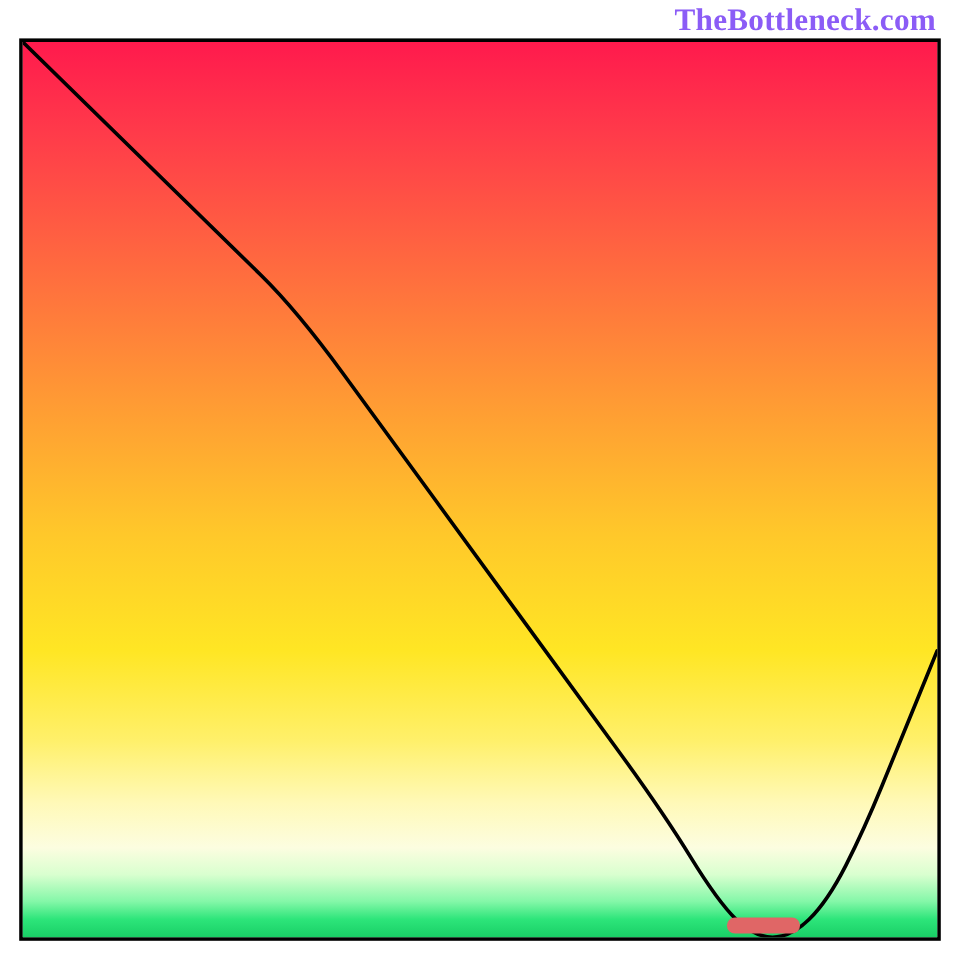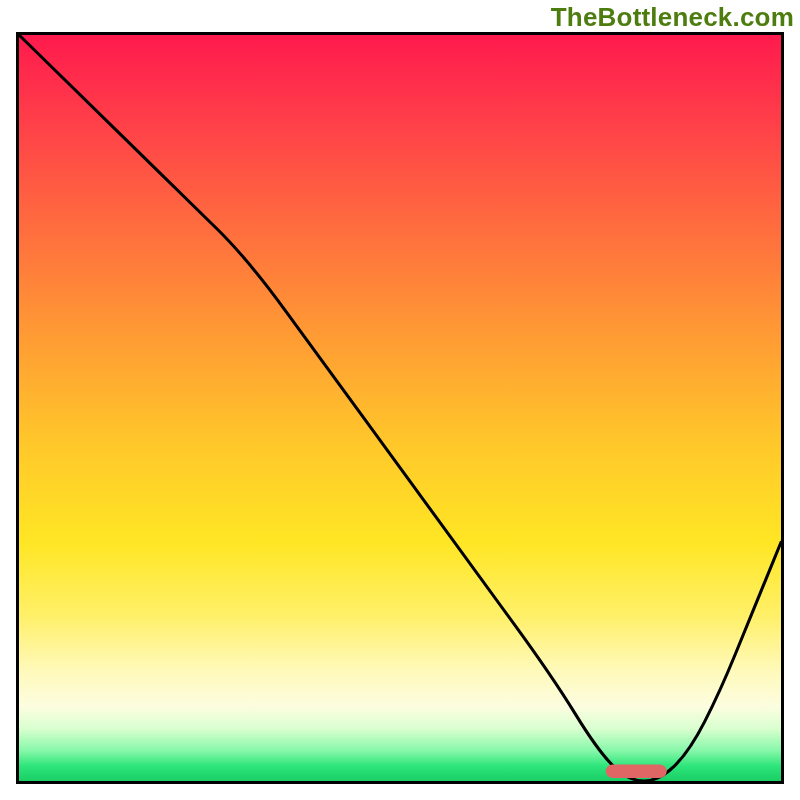--- a/index.html
+++ b/index.html
@@ -11,26 +11,27 @@
     font-family: Arial, Helvetica, sans-serif;
   }
   .frame {
     position: relative;
     width: 800px;
     height: 800px;
   }
   .watermark {
     position: absolute;
     top: 2px;
-    right: 6px;
+    right: 20px;
     font-size: 26px;
     font-weight: 600;
-    color: #4d7c0f;
+    color: #8b5cf6;
     letter-spacing: 0.2px;
     white-space: nowrap;
+    font-family: Liberation Serif, serif;
   }
   .plot-border {
     position: absolute;
     left: 16px;
     top: 32px;
     width: 768px;
     height: 752px;
     border: 3px solid #000;
     box-sizing: border-box;
   }

